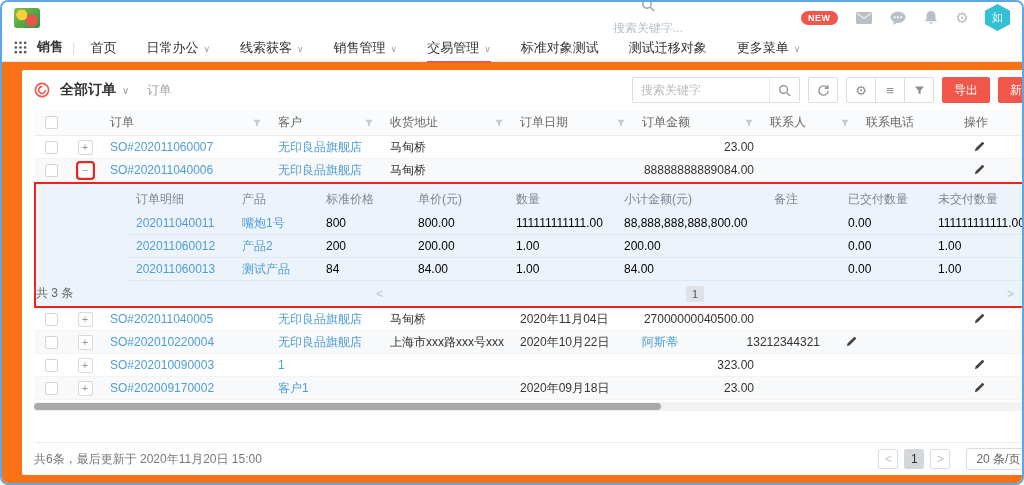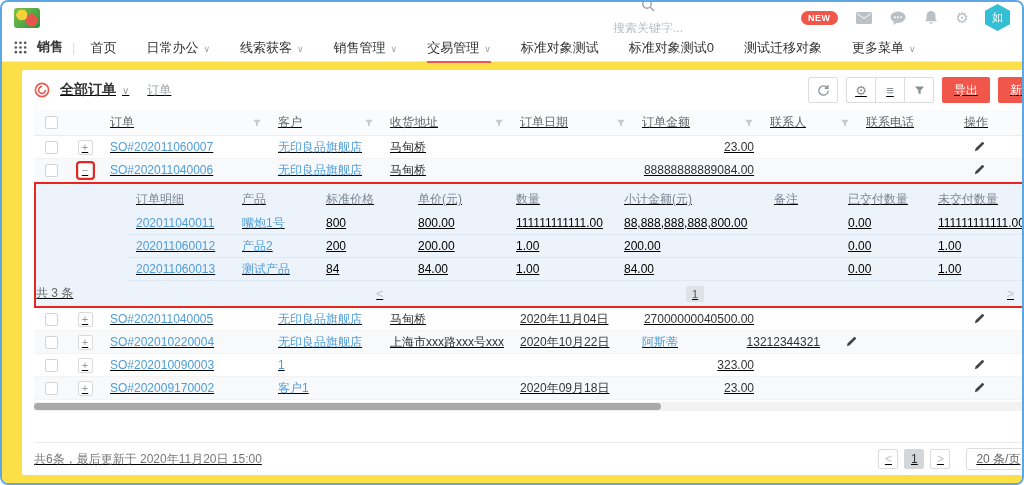--- a/index.html
+++ b/index.html
@@ -21,21 +21,21 @@
   
   .navbar{ height:29px; flex:none; display:flex; align-items:center; padding:0 12px; border-bottom:1px solid #e9e9e9; font-size:13px; color:#333; background:#fff; }
   .grid-icon{ margin-right:10px; display:flex; cursor:pointer; }
   .nav-app{ font-weight:bold; margin-right:9px; }
   .nav-divider{ color:#ddd; margin-right:15px; }
   .nav-item{ margin-right:30px; height:29px; line-height:29px; cursor:pointer; position:relative; white-space:nowrap; }
   .nav-item.active::after{ content:''; position:absolute; left:0; right:0; bottom:-1px; height:2px; background:var(--accent-red); }
   .caret{ color:#9aa0a6; font-size:9px; margin-left:5px; }
 
   
-  .content{ flex:1; background:#fde047; padding:8px 20px; display:flex;text-decoration:underline; }
+  .content{ flex:1; background:#f97316; padding:8px 20px; display:flex; }
   .card{ background:#fff; flex:1; display:flex; flex-direction:column; padding:0 12px; border-radius:2px; }
 
   .toolbar{ height:40px; flex:none; display:flex; align-items:center; }
   .target-icon{ display:flex; margin-right:10px; }
   .view-title{ font-size:14px; font-weight:bold; color:#333; cursor:pointer; }
   .view-caret{ color:#999; font-size:10px; margin-left:6px; }
   .object-label{ color:#9aa0a6; font-size:12px; margin-left:18px; }
   .toolbar-right{ margin-left:auto; display:flex; align-items:center; gap:8px; }
   .tsearch{ display:flex; align-items:center; border:1px solid #ddd; border-radius:2px; height:26px; width:168px; background:#fff; }
   .tsearch input{ border:0; outline:0; flex:1; padding:0 8px; font-size:12px; color:#333; min-width:0; font-family:inherit; }
@@ -157,41 +157,51 @@
     </span>
     <span class="nav-app">销售</span>
     <span class="nav-divider">|</span>
     <span id="nav-items" style="display:flex">
         <span class="nav-item"><span>首页</span></span>
         <span class="nav-item"><span>日常办公</span><span class="caret">∨</span></span>
         <span class="nav-item"><span>线索获客</span><span class="caret">∨</span></span>
         <span class="nav-item"><span>销售管理</span><span class="caret">∨</span></span>
         <span class="nav-item active"><span>交易管理</span><span class="caret">∨</span></span>
         <span class="nav-item"><span>标准对象测试</span></span>
-        <span class="nav-item"><span>标准对象测试0</span></span>
         <span class="nav-item"><span>测试迁移对象</span></span>
         <span class="nav-item"><span>更多菜单</span><span class="caret">∨</span></span>
       </span>
   </nav>
 
   <div class="content">
     <div class="card">
 
       <div class="toolbar">
         <span class="target-icon">
           <svg width="16" height="16" viewBox="0 0 16 16">
               <circle cx="8" cy="8" r="6.6" fill="none" stroke="#f0564a" stroke-width="1.6"></circle>
               <path d="M8 4.6A3.4 3.4 0 1011.4 8" fill="none" stroke="#f0564a" stroke-width="1.6"></path>
             </svg>
         </span>
         <span class="view-title">全部订单</span>
         <span class="view-caret">∨</span>
         <span class="object-label">订单</span>
 
         <div class="toolbar-right">
+          <div class="tsearch">
+            <input type="text" placeholder="搜索关键字" style="">
+            <div class="tsearch-btn">
+              <span style="display:flex">
+                  <svg width="13" height="13" viewBox="0 0 14 14">
+                    <circle cx="6" cy="6" r="4.2" fill="none" stroke="#8a9097" stroke-width="1.4"></circle>
+                    <line x1="9.3" y1="9.3" x2="13" y2="13" stroke="#8a9097" stroke-width="1.4"></line>
+                  </svg>
+                </span>
+            </div>
+          </div>
           <div class="tool-btn">
             <span style="display:flex">
                 <svg width="13" height="13" viewBox="0 0 14 14">
                   <path d="M12 7A5 5 0 117 2c1.9 0 3.5 1 4.4 2.5" fill="none" stroke="#8a9097" stroke-width="1.4"></path>
                   <path d="M11.8 1.2v3.4H8.4" fill="none" stroke="#8a9097" stroke-width="1.4"></path>
                 </svg>
               </span>
           </div>
           <div class="tool-group">
             <div class="tool-btn">

